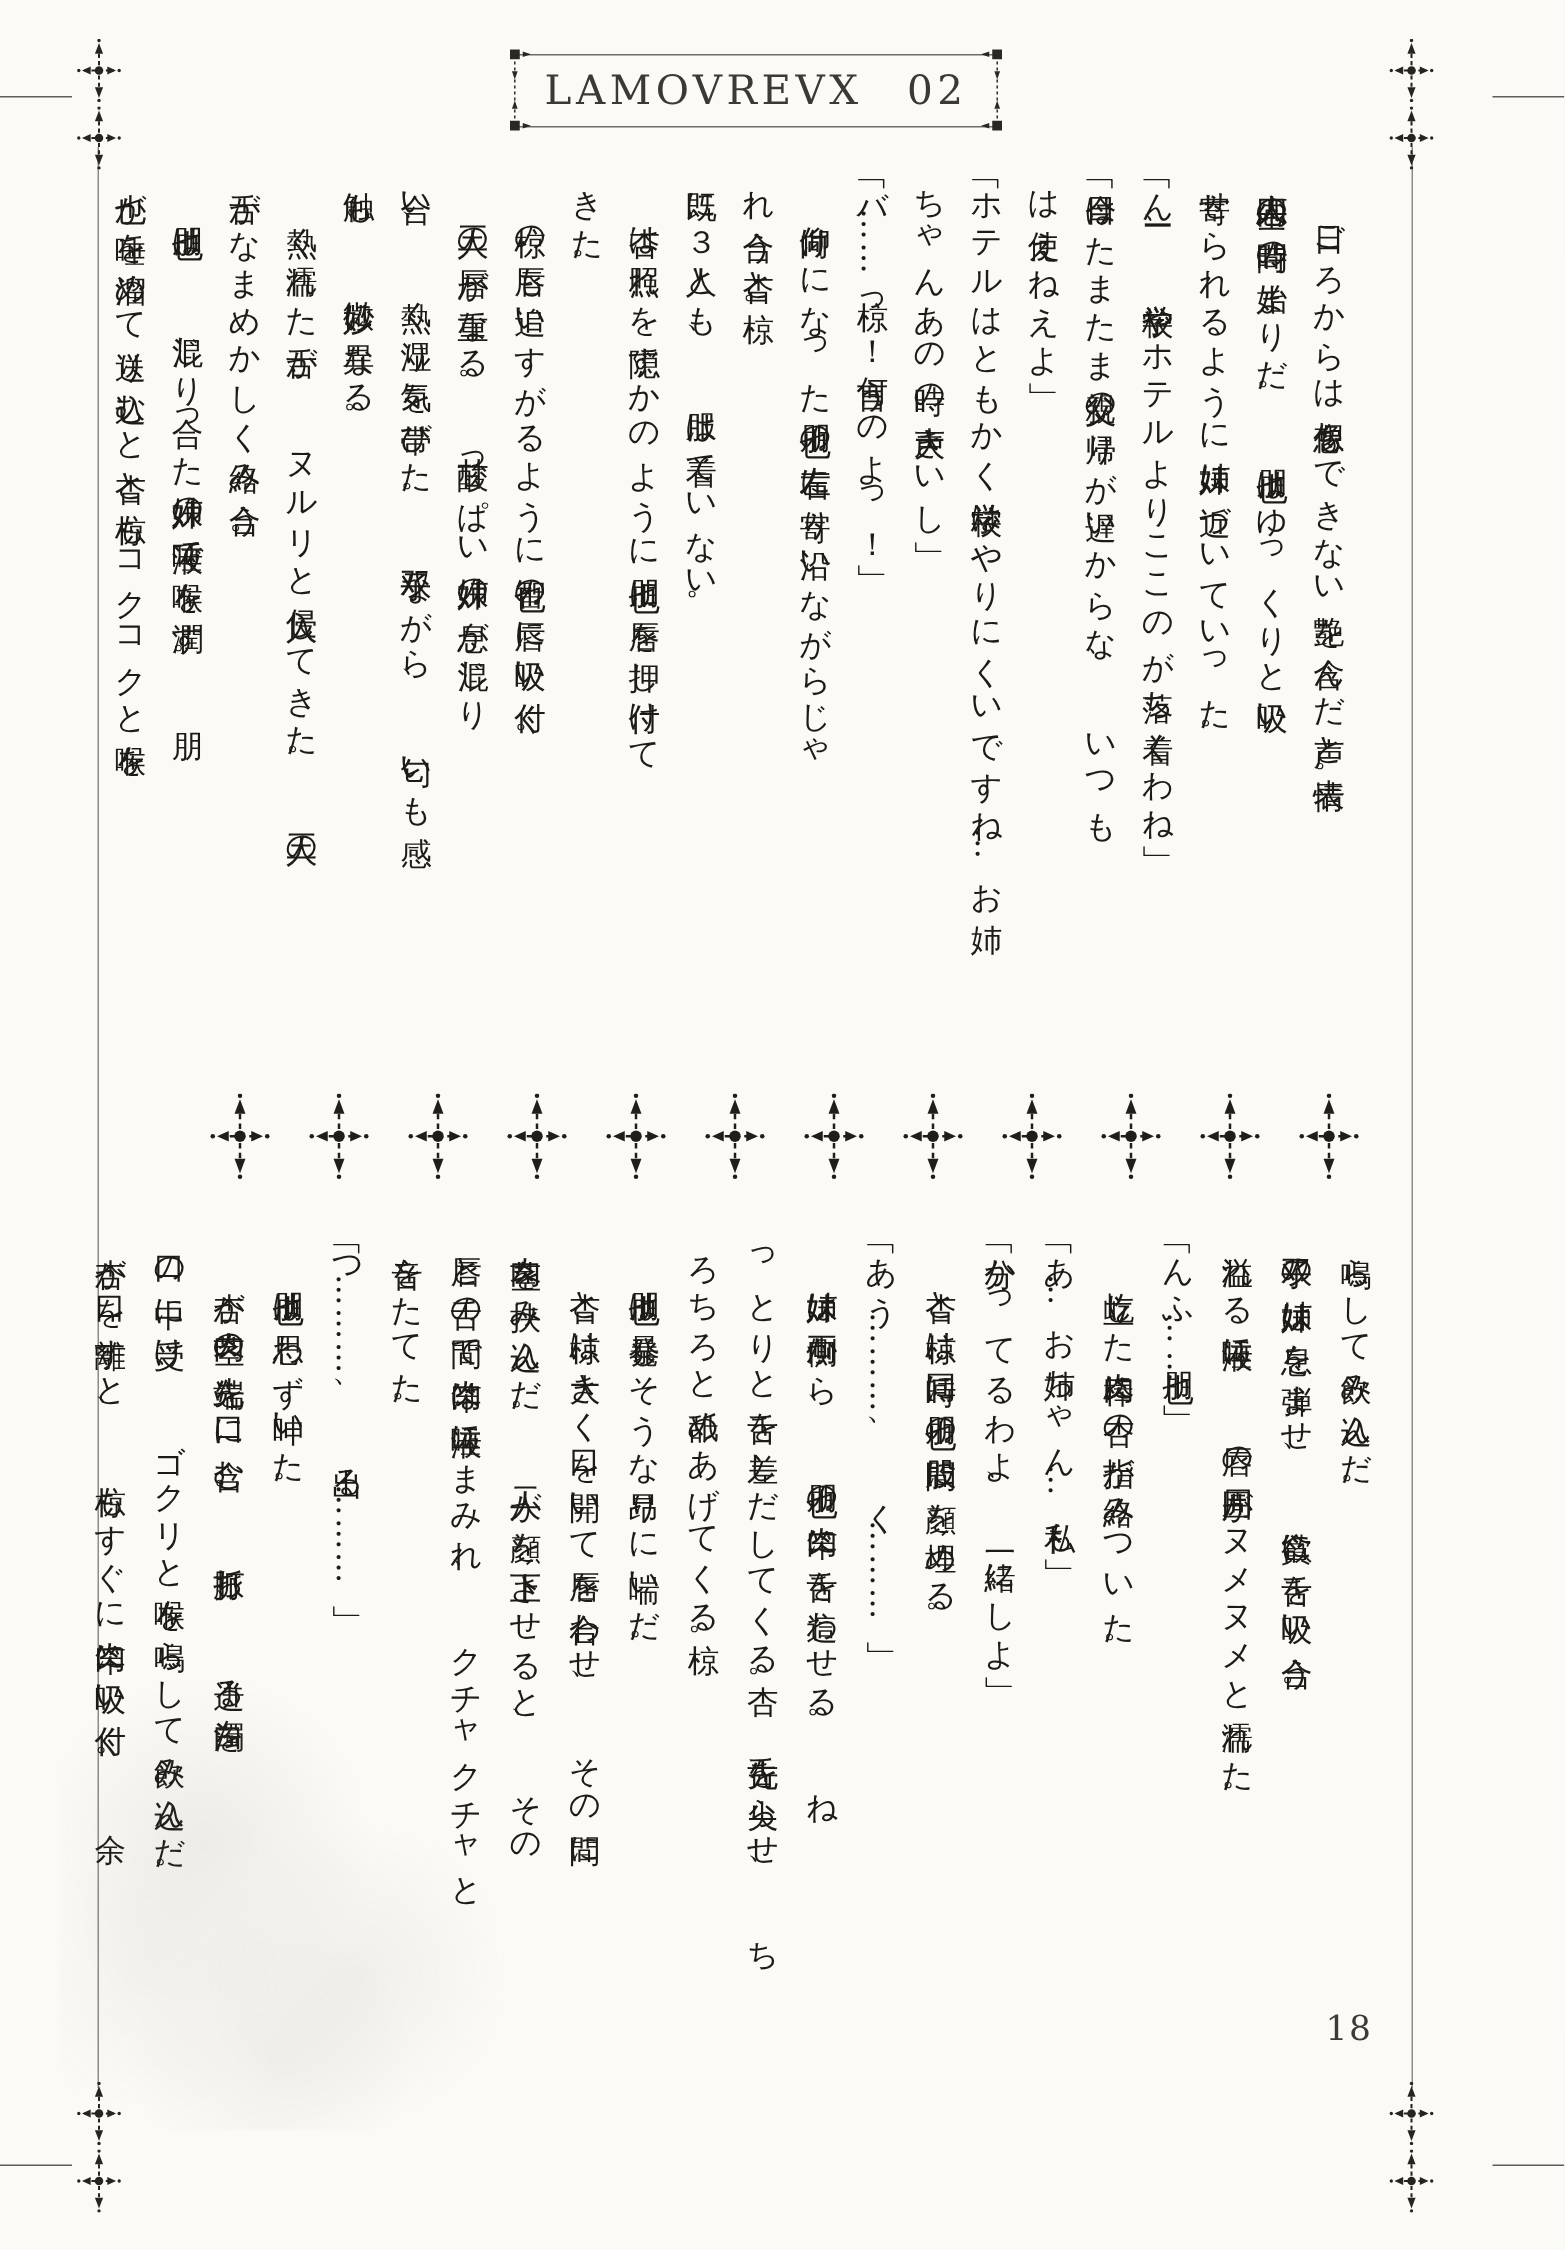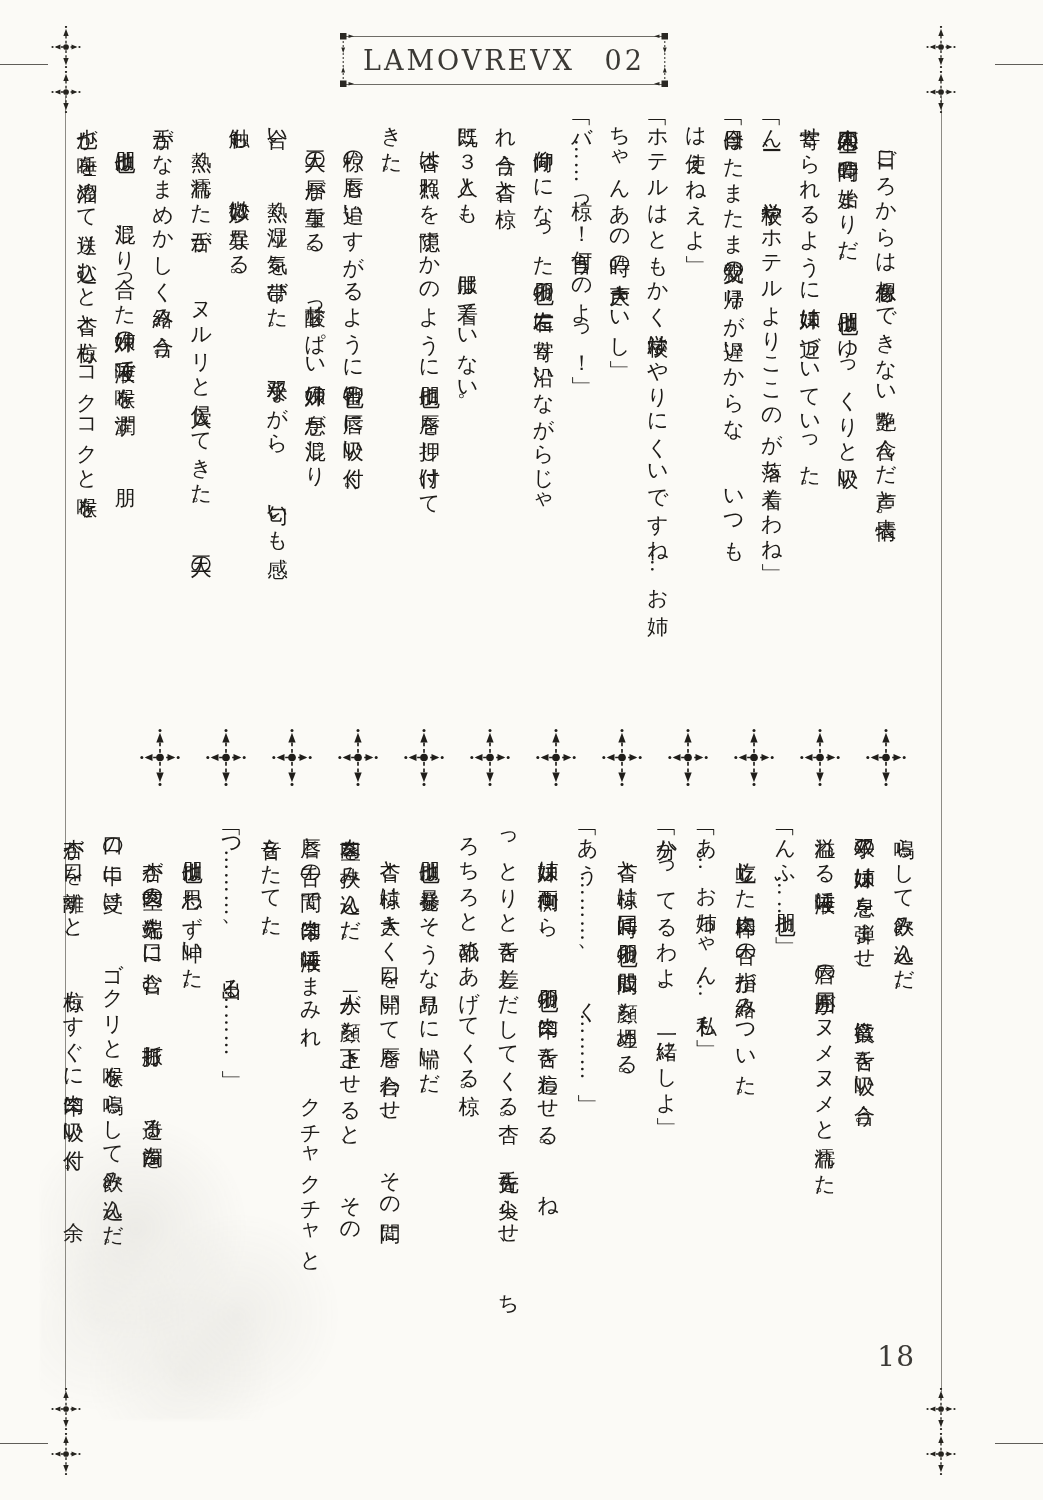--- a/index.html
+++ b/index.html
@@ -48,21 +48,21 @@
   .top-block{top:112px;right:146px;height:585px;}
   .top-block .vcol{margin-left:16px;}
   .bottom-block{top:822px;right:128px;height:575px;}
   .bottom-block .vcol{margin-left:17.5px;}
   
   .divider{
     position:absolute;top:728px;left:140px;width:766px;height:58px;
     display:flex;justify-content:space-between;align-items:center;
   }
   
-  .pagenum{position:absolute;top:1340px;right:128px;font-size:28px;color:#3c3a36;letter-spacing:1px;}
+  .pagenum{position:absolute;top:1340px;right:128px;font-size:23px;color:#3c3a36;letter-spacing:1px;}
   .watermark{
     position:absolute;left:40px;top:1090px;width:320px;height:330px;pointer-events:none;
     background:
       radial-gradient(circle at 30% 42%, rgba(110,110,104,.10), transparent 38%),
       radial-gradient(circle at 62% 68%, rgba(110,110,104,.08), transparent 34%),
       radial-gradient(circle at 44% 86%, rgba(110,110,104,.07), transparent 28%),
       radial-gradient(circle at 18% 70%, rgba(110,110,104,.06), transparent 26%);
     filter:blur(1px);
   }
 </style>

